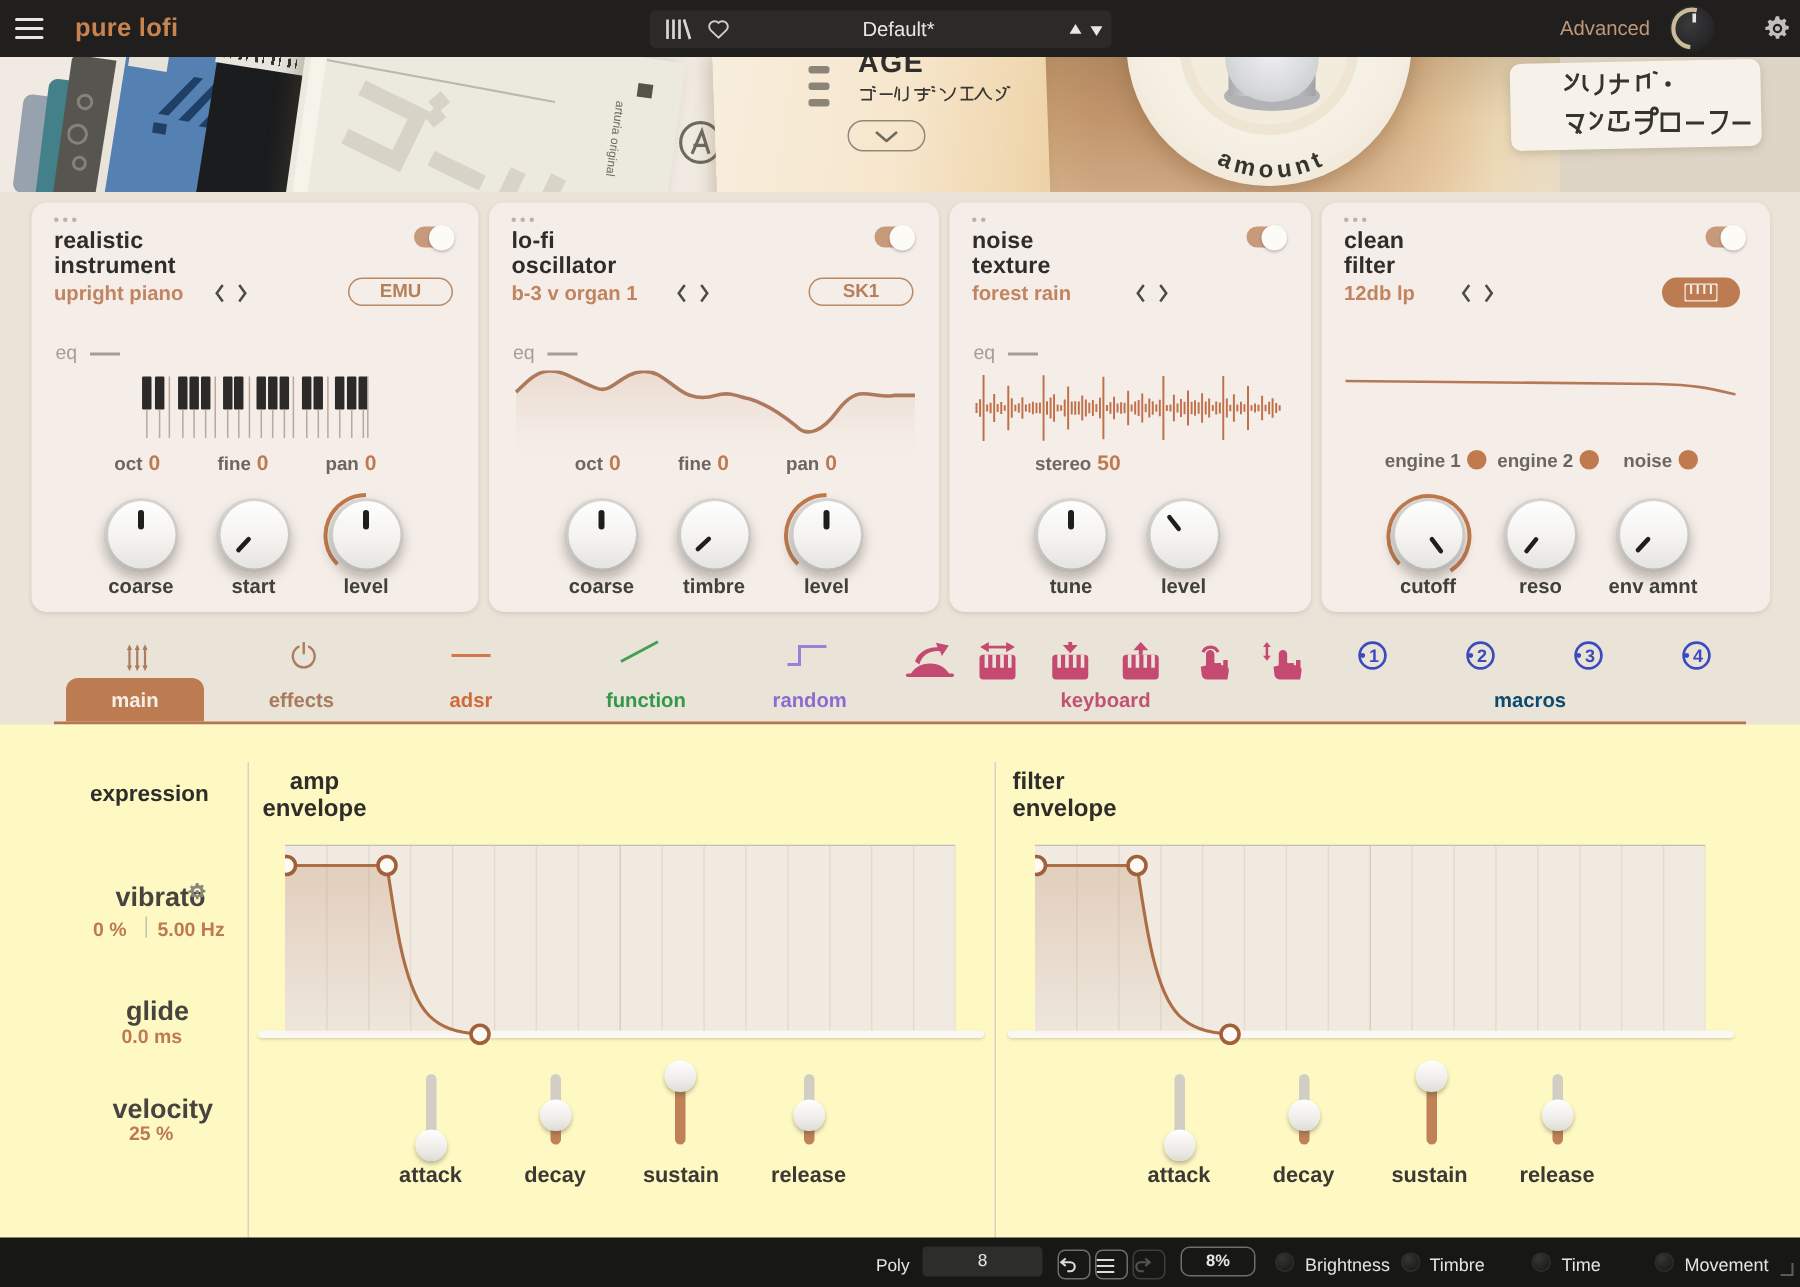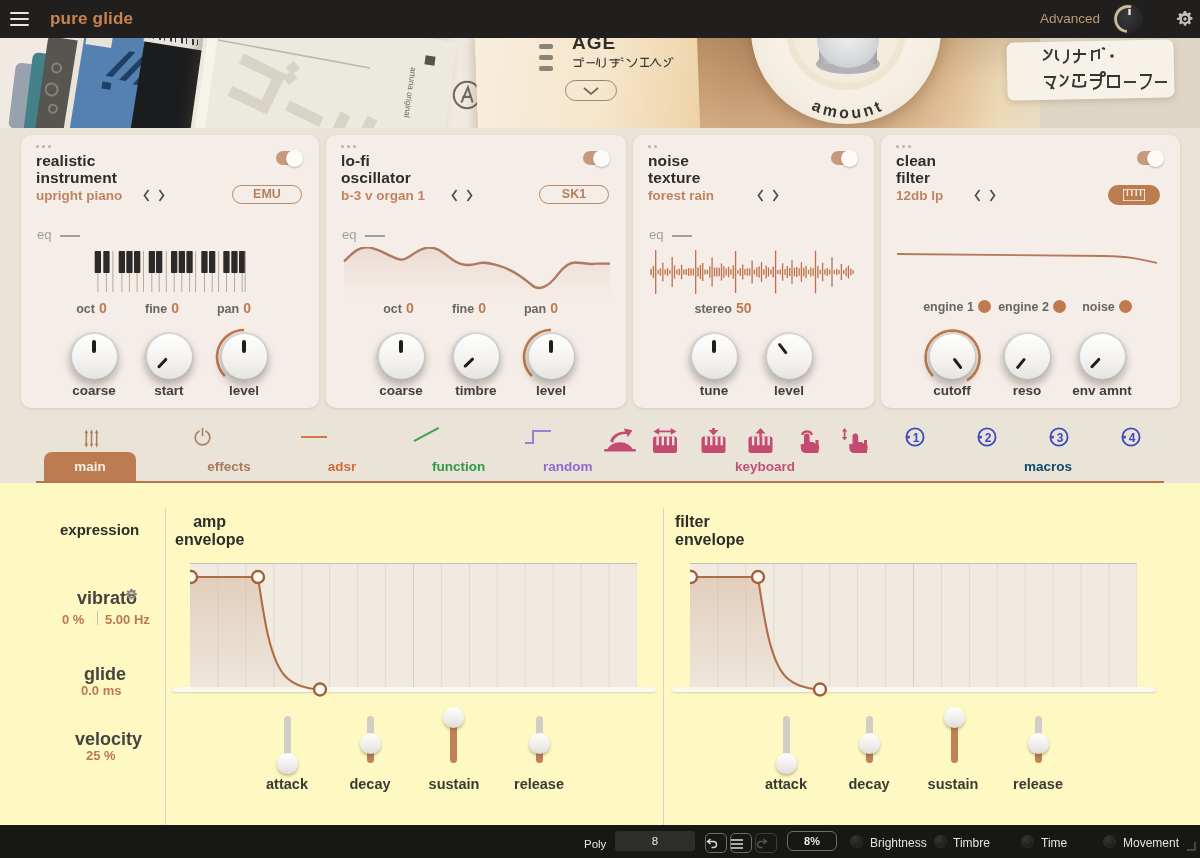--- a/index.html
+++ b/index.html
@@ -33,21 +33,21 @@
 .klabel{position:absolute;top:248px;font-size:13.5px;font-weight:bold;color:#42403a;text-align:center;}
 
 .knob{position:absolute;top:197px;width:50px;height:50px;border-radius:50%;background:linear-gradient(175deg,#d8d6d2 0%,#c9c7c3 60%,#b6b4b0 100%);box-shadow:0 4px 7px rgba(100,90,75,.38);}
 .knob:before{content:"";position:absolute;left:2.5px;top:1.5px;width:45px;height:45px;border-radius:50%;background:linear-gradient(180deg,#fefefd 0%,#f4f3f0 55%,#e6e4e0 100%);}
 .ktick{position:absolute;left:23.3px;top:2px;width:3.4px;height:44px;}
 .ktick:before{content:"";position:absolute;left:0;top:6px;width:3.4px;height:13px;border-radius:2px;background:#1f1e1c;}
 svg{display:block;}
 
 #tabline{position:absolute;left:36px;top:351px;width:1128px;height:2px;background:#b5764e;}
 #maintab{position:absolute;left:44px;top:322px;width:92px;height:29px;background:#bd7b52;border-radius:8px 8px 0 0;color:#f7efe6;font-size:13.5px;font-weight:bold;text-align:center;line-height:29px;}
-.tablabel{position:absolute;top:329px;font-size:13.5px;font-weight:bold;margin-left:28px;}
+.tablabel{position:absolute;top:329px;font-size:13.5px;font-weight:bold;}
 
 #content{position:absolute;left:0;top:483px;width:1200px;height:342px;background:#fef9c3;}
 .explbl{position:absolute;font-size:18px;font-weight:bold;color:#47443f;}
 .expval{position:absolute;font-size:13px;font-weight:bold;color:#bd7950;}
 .vdiv{position:absolute;top:25px;width:1px;height:425px;background:#d9d2c7;}
 .envtitle{position:absolute;font-size:16px;line-height:18px;font-weight:bold;color:#2e2d2a;}
 .slider{position:absolute;width:7px;border-radius:3.5px;}
 .shandle{position:absolute;width:21px;height:21px;border-radius:50%;background:linear-gradient(180deg,#ffffff,#eceae6 70%,#dddbd6 100%);box-shadow:0 2px 3px rgba(90,80,65,.4);}
 .sllabel{position:absolute;top:423px;font-size:14.5px;font-weight:bold;color:#3b3934;text-align:center;width:80px;}
 
@@ -57,21 +57,36 @@
 .blabel{position:absolute;top:11px;font-size:12px;color:#e4e4e2;}
 </style>
 </head>
 <body>
 <div id="topbar">
   <div id="hamb">
       <div></div>
       <div></div>
       <div></div>
     </div>
-  <div id="logo">pure glide</div>
+  <div id="logo">pure lofi</div>
+  <div id="presetbar">
+    <svg class="abs" style="left:10px;top:5px" width="18" height="15" viewBox="0 0 18 15">
+      <g stroke="#d8d6d3" stroke-width="1.8" fill="none">
+        <path d="M2 1v13M6 1v13M10 1v13M13 1l4 13"></path>
+      </g>
+    </svg>
+    <svg class="abs" style="left:39px;top:6px" width="14" height="13" viewBox="0 0 15 14">
+      <path d="M7.5 13 2 7.8C.4 6.3.4 3.8 2 2.3 3.5.9 6 .9 7.5 2.4 9 .9 11.5.9 13 2.3c1.6 1.5 1.6 4 0 5.5L7.5 13z" fill="none" stroke="#cfcdca" stroke-width="1.4"></path>
+    </svg>
+    <div id="pname">Default*</div>
+    <svg class="abs" style="left:280px;top:9px" width="22" height="8" viewBox="0 0 22 8">
+      <path d="M0 6.5 4 0 8 6.5z" fill="#e8e6e3"></path>
+        <path d="M14 1.5 18 8 22 1.5z" fill="#e8e6e3"></path>
+    </svg>
+  </div>
   <div id="advanced">Advanced</div>
   <div class="abs" style="left:1113px;top:4px;width:30px;height:30px;border-radius:50%;background:radial-gradient(circle at 45% 40%,#3a3a3c,#232325 75%);"></div>
   <svg class="abs" style="left:1113px;top:4px" width="30" height="30" viewBox="0 0 30 30">
     <path d="M13.9 27.45 A12.5 12.5 0 1 1 18.2 2.9" fill="none" stroke="#cbbb97" stroke-width="2.8"></path>
     <path d="M16.5 5v6" stroke="#e8e6e2" stroke-width="2.4"></path>
   </svg>
   <svg class="abs" style="left:1176px;top:10px" width="18" height="18" viewBox="0 0 20 20">
     <path fill="#c2c0bd" d="M10 6.5A3.5 3.5 0 1 0 10 13.5 3.5 3.5 0 1 0 10 6.5zm0 1.6A1.9 1.9 0 1 1 10 11.9 1.9 1.9 0 1 1 10 8.1zM8.8 1h2.4l.4 2.1 1.6.7 1.8-1.2 1.7 1.7-1.2 1.8.7 1.6 2.1.4v2.4l-2.1.4-.7 1.6 1.2 1.8-1.7 1.7-1.8-1.2-1.6.7-.4 2.1H8.8l-.4-2.1-1.6-.7-1.8 1.2-1.7-1.7 1.2-1.8-.7-1.6L1 11.2V8.8l2.1-.4.7-1.6L2.6 5l1.7-1.7 1.8 1.2 1.6-.7z"></path>
   </svg>
 </div>
@@ -298,21 +313,21 @@
     <div class="ptitle">noise<br>texture</div>
     <div class="psub">forest rain</div>
     <svg class="abs" style="left:124px;top:54px" width="22" height="13" viewBox="0 0 22 13">
         <path d="M5.5 1 1.5 6.5 5.5 12M16.5 1 20.5 6.5 16.5 12" fill="none" stroke="#4e4b46" stroke-width="1.7"></path>
       </svg>
     <div class="toggle" style="right:17px;"></div>
     <div class="eq">eq</div>
     <svg class="abs" style="left:15px;top:111px" width="210" height="52" viewBox="648 246 210 52">
       <path id="nz" d="M651.0 268.7V275.3M653.4 266.1V277.9M655.7 250.0V294.0M658.1 269.7V274.3M660.4 268.5V275.5M662.8 262.6V281.4M665.1 269.4V274.6M667.5 268.0V276.0M669.8 270.1V273.9M672.2 257.1V286.9M674.5 265.5V278.5M676.9 269.8V274.2M679.2 268.8V275.2M681.6 264.8V279.2M683.9 269.6V274.4M686.3 269.0V275.0M688.6 267.9V276.1M691.0 268.5V275.5M693.3 268.4V275.6M695.7 250.1V293.9M698.0 267.5V276.5M700.4 265.0V279.0M702.7 262.9V281.1M705.1 269.6V274.4M707.4 270.1V273.9M709.8 266.3V277.7M712.1 257.6V286.4M714.5 267.6V276.4M716.8 267.5V276.5M719.2 267.7V276.3M721.5 263.6V280.4M723.9 266.3V277.7M726.2 268.5V275.5M728.6 266.7V277.3M730.9 269.3V274.7M733.3 265.2V278.8M735.6 251.1V292.9M738.0 270.0V274.0M740.3 268.1V275.9M742.7 264.5V279.5M745.0 269.0V275.0M747.4 268.2V275.8M749.7 268.5V275.5M752.1 260.5V283.5M754.4 269.7V274.3M756.8 267.6V276.4M759.1 266.6V277.4M761.5 262.3V281.7M763.8 269.2V274.8M766.2 265.6V278.4M768.5 267.5V276.5M770.9 269.5V274.5M773.2 266.5V277.5M775.6 250.6V293.4M777.9 270.0V274.0M780.3 269.6V274.4M782.6 263.2V280.8M785.0 269.0V275.0M787.3 266.0V278.0M789.7 267.9V276.1M792.0 260.3V283.7M794.4 267.8V276.2M796.7 266.8V277.2M799.1 268.2V275.8M801.4 262.2V281.8M803.8 267.6V276.4M806.1 265.7V278.3M808.5 270.0V274.0M810.8 267.6V276.4M813.2 268.3V275.7M815.5 250.7V293.3M817.9 265.7V278.3M820.2 269.8V274.2M822.6 262.8V281.2M824.9 269.6V274.4M827.3 267.9V276.1M829.6 269.5V274.5M832.0 257.3V286.7M834.3 270.2V273.8M836.7 269.0V275.0M839.0 269.8V274.2M841.4 263.9V280.1M843.7 269.9V274.1M846.1 267.8V276.2M848.4 265.5V278.5M850.8 268.6V275.4M853.1 270.2V273.8" fill="none" stroke="#bf7048" stroke-width="1.3"></path>
     </svg>
-    <div class="kv" style="left:30px;width:120px;text-align:center;">stereo<b>50</b></div>
+    <div class="kv" style="left:57px;width:120px;text-align:left;">stereo<b>50</b></div>
     <div class="knob" style="left:56px;">
         <div class="ktick"></div>
       </div>
     <div class="knob" style="left:131px;">
         <div class="ktick" style="transform:rotate(-38deg)"></div>
       </div>
     <div class="klabel" style="left:41px;width:80px;">tune</div>
     <div class="klabel" style="left:116px;width:80px;">level</div>
   </div>
 

